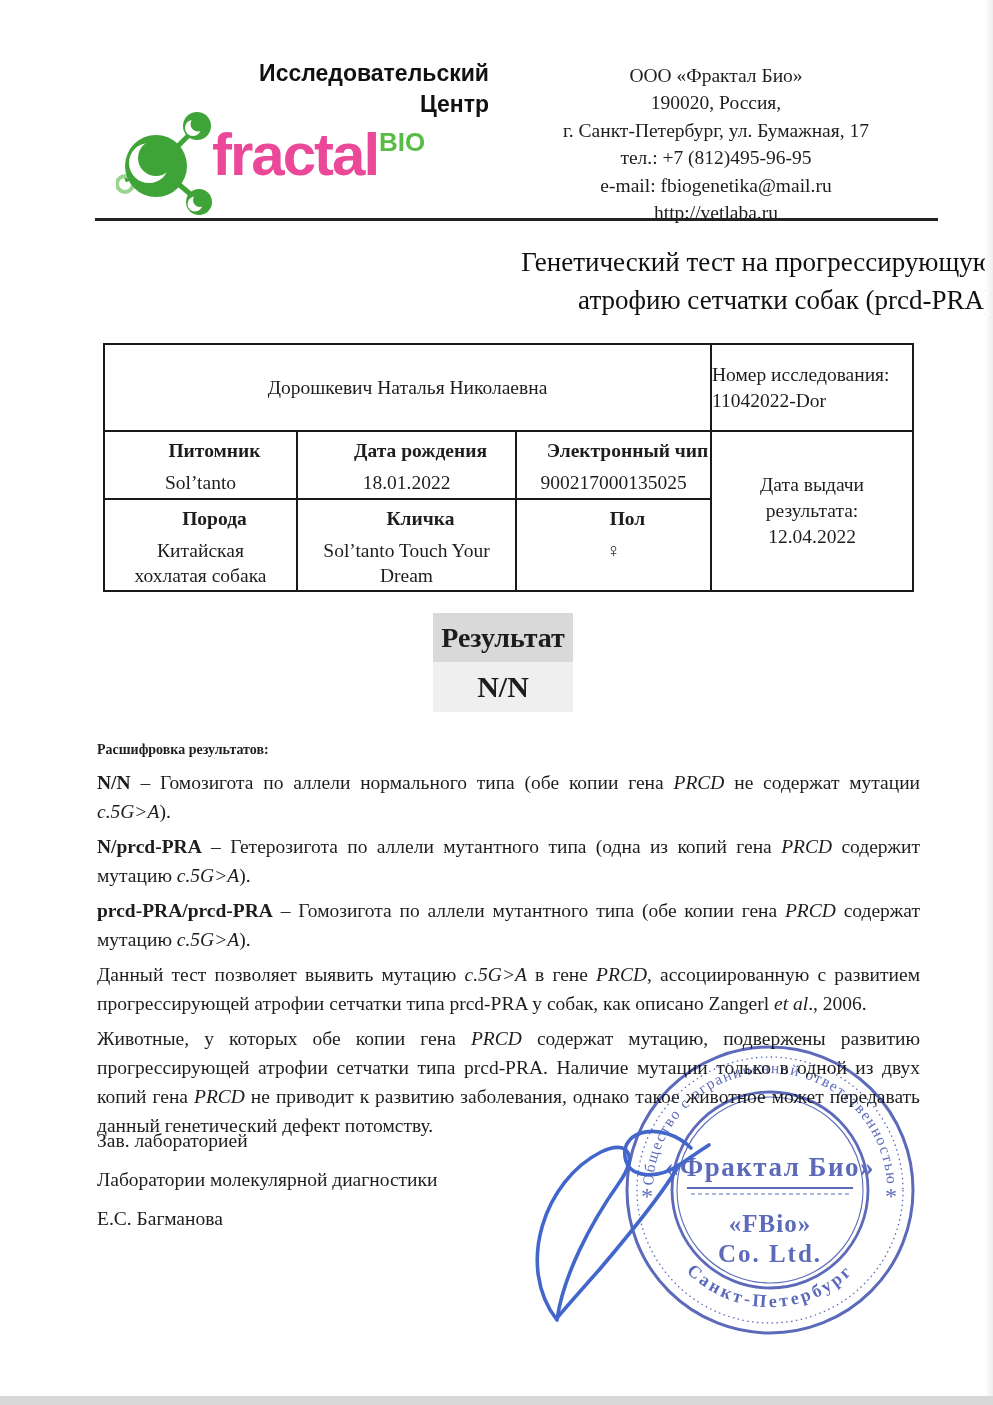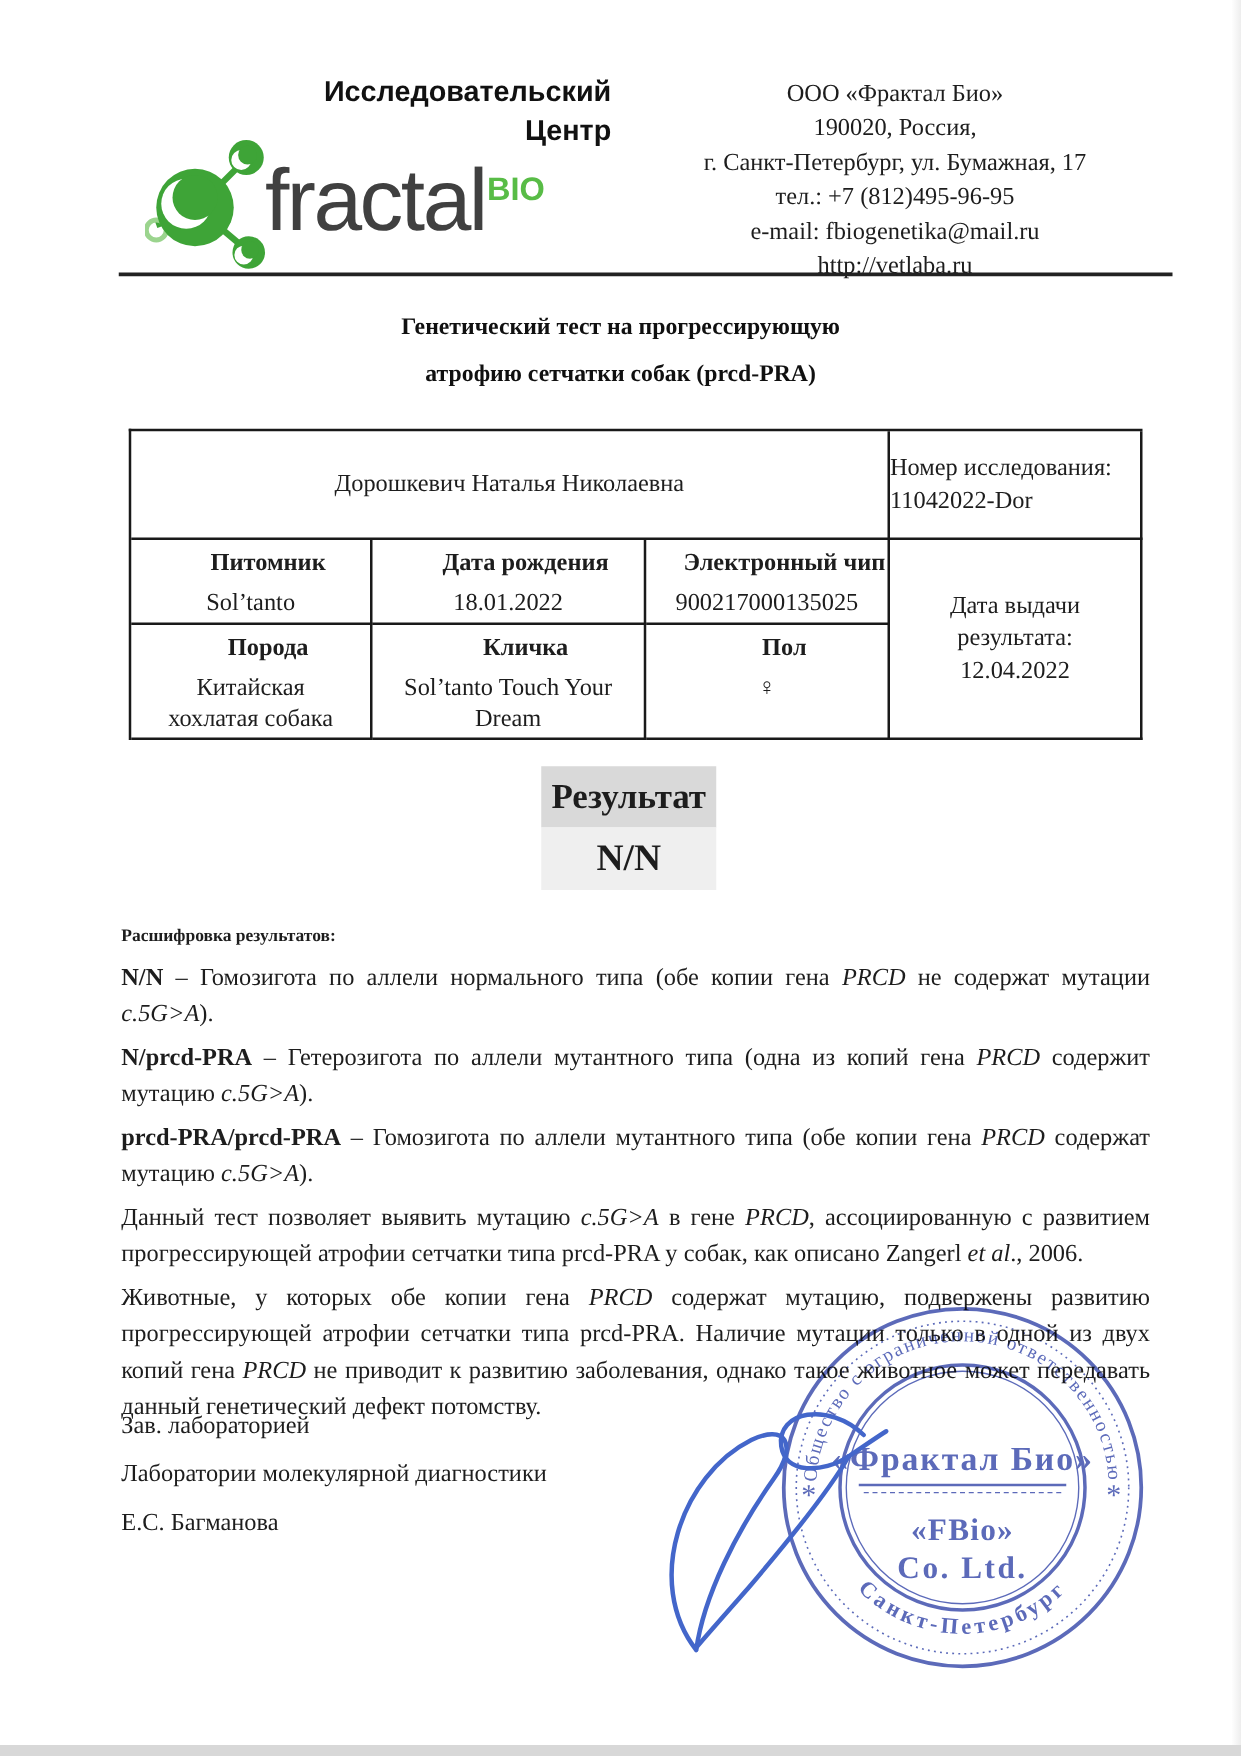--- a/index.html
+++ b/index.html
@@ -15,30 +15,30 @@
               background:linear-gradient(to right,#ffffff,#ededed);}
   .edge-bottom{position:absolute;left:0;bottom:0;width:100%;height:9px;background:#d8d8d8;z-index:9;}
 
   
   .org-label{position:absolute;left:247px;top:58px;width:242px;text-align:right;
              font-family:"Liberation Sans","DejaVu Sans",sans-serif;font-weight:bold;
              font-size:23px;line-height:31px;color:#111;}
   .logo-icon{position:absolute;left:116px;top:110px;}
   .logo-word{position:absolute;left:212px;top:120px;white-space:nowrap;
              font-family:"Liberation Sans","DejaVu Sans",sans-serif;}
-  .logo-word .wm{font-size:70px;font-weight:400;letter-spacing:-2px;color:#404040;}
+  .logo-word .wm{font-size:60px;font-weight:700;letter-spacing:-2px;color:#ec4899;}
   .logo-word .wm-sup{font-size:26px;font-weight:bold;color:var(--bio-green);
                      letter-spacing:0;position:relative;top:-24px;left:1px;}
   .company{position:absolute;left:498px;top:62px;width:436px;text-align:center;
            font-size:19.5px;line-height:27.4px;}
   .rule{position:absolute;left:95px;top:218px;width:843px;height:3px;background:#222;}
 
   
-  .title{position:absolute;left:0;top:243px;width:100%;text-align:center;
-         font-size:19px;font-weight:bold;line-height:38px;color:#101010;}
+  .title{position:absolute;left:0;top:243px;width:100%;text-align:right;
+         font-size:27px;font-weight:normal;line-height:38px;color:#101010;}
 
   
   .info-table{position:absolute;left:103px;top:343px;display:grid;
               grid-template-columns:193px 219px 195px 202px;
               grid-template-rows:87px 68px 92px;
               border-top:2px solid #191919;border-left:2px solid #191919;
               font-size:19.5px;}
   .cell{border-right:2px solid #191919;border-bottom:2px solid #191919;
         text-align:center;overflow:hidden;}
   .c-name{grid-column:1/4;grid-row:1;display:flex;align-items:center;justify-content:center;}

